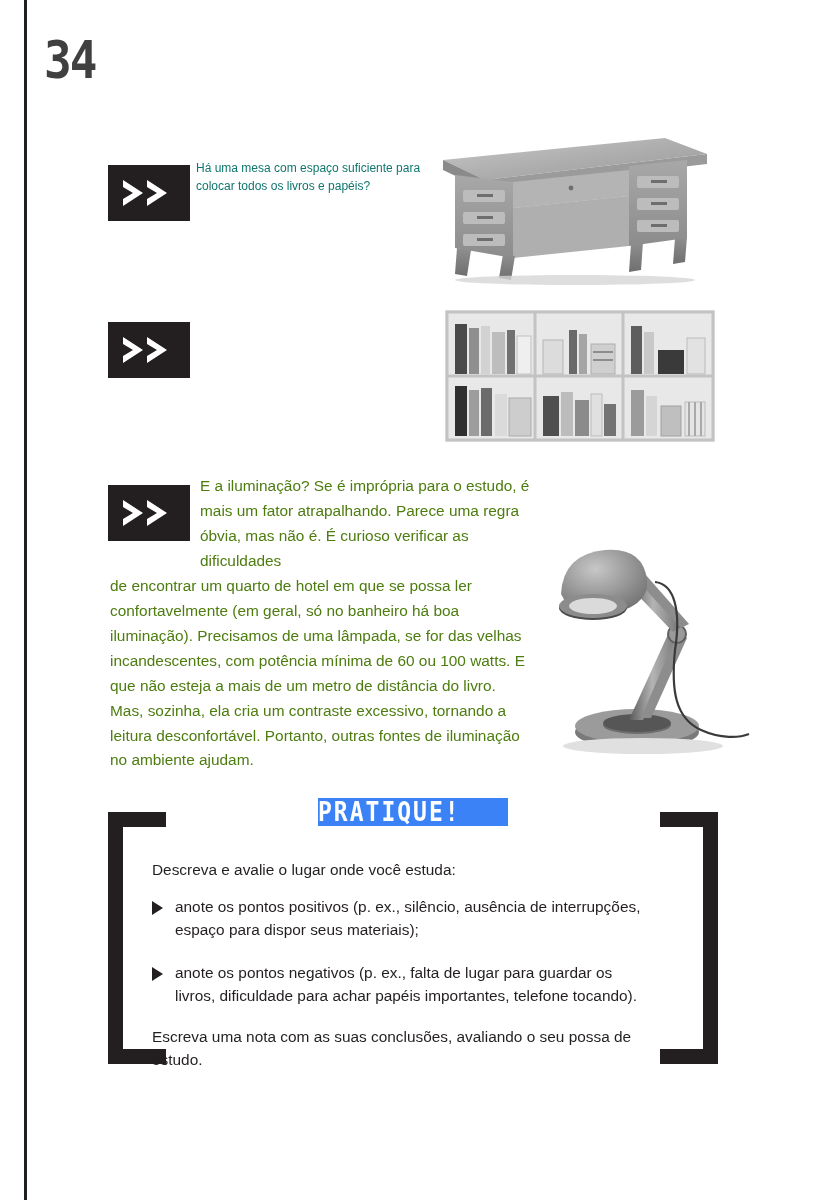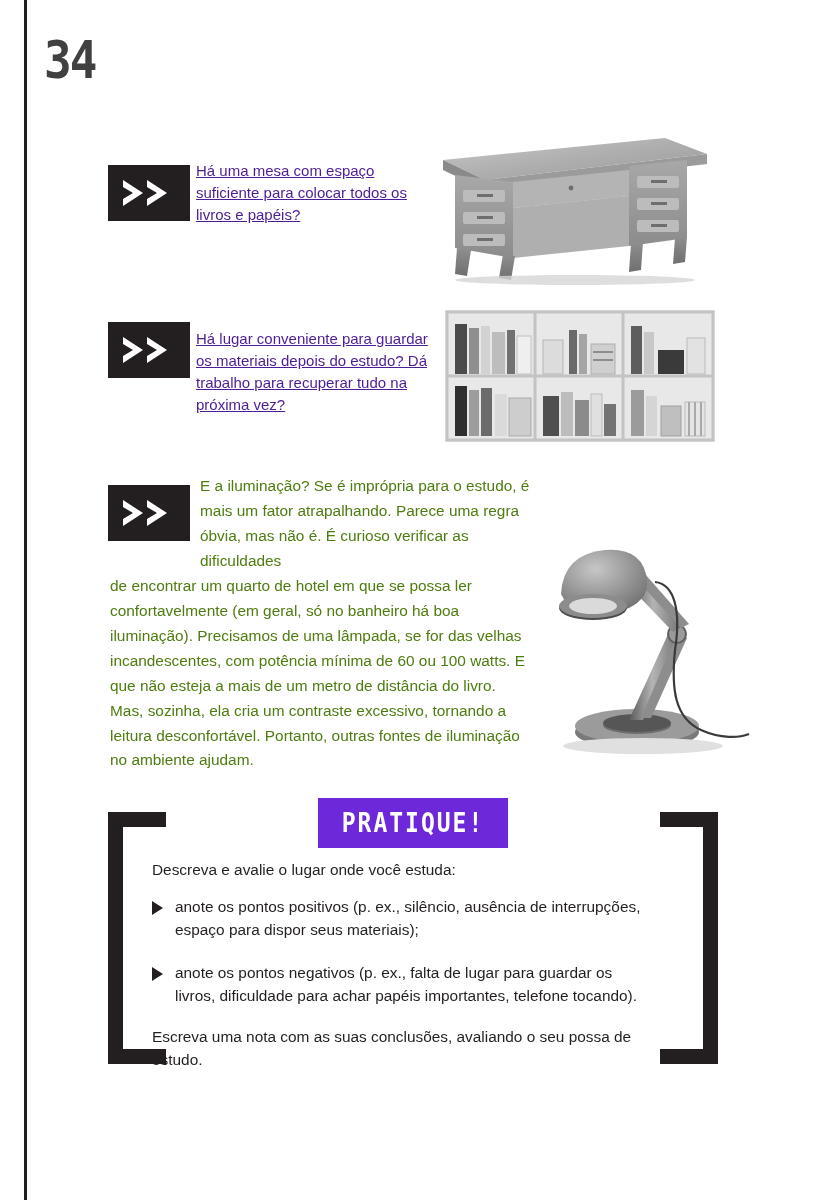--- a/index.html
+++ b/index.html
@@ -52,24 +52,23 @@
     height: 56px;
     background: #231f20;
     display: flex;
     align-items: center;
     justify-content: center;
   }
   .arrow-mark svg { display: block; }
 
   .q-text {
     position: absolute;
-    font-size: 15px;
+    font-size: 12px;
     line-height: 1.47;
-    color: #4c1d95;
-    text-decoration: underline;
+    color: #0f766e;
   }
 
   
   .img-box {
     position: absolute;
     overflow: hidden;
     background: #d9d9d9;
   }
 
   
@@ -95,25 +94,24 @@
   .body-text .lead {
     margin-left: 90px;
   }
 
   
   .practice-banner {
     position: absolute;
     left: 318px;
     top: 798px;
     width: 190px;
-    height: 50px;
-    background: #6d28d9;
+    height: 28px;
+    background: #3b82f6;
     display: flex;
     align-items: center;
-    justify-content: center;
   }
   .practice-banner .label {
     font-family: "DejaVu Sans Mono", monospace;
     font-size: 23px;
     font-weight: 700;
     letter-spacing: 2px;
     color: #ffffff;
     transform: scaleY(1.15);
   }
   .bracket {
@@ -244,21 +242,20 @@
       <ellipse cx="150" cy="160" rx="120" ry="5" fill="#d6d6d6" opacity="0.8"></ellipse>
     </svg>
   </div>
 
   <div class="arrow-mark" style="left:108px; top:322px;">
     <svg width="56" height="30" viewBox="0 0 56 30" aria-hidden="true">
       <polygon points="2,2 22,15 2,28 2,21 12,15 2,9" fill="#ffffff"></polygon>
       <polygon points="26,2 46,15 26,28 26,21 36,15 26,9" fill="#ffffff"></polygon>
     </svg>
   </div>
-  <div class="q-text" style="left:196px; top:328px; width:250px;">Há lugar conveniente para guardar os materiais depois do estudo? Dá trabalho para recuperar tudo na próxima vez?</div>
 
   <div class="img-box shelf-wrap">
     <svg width="270" height="132" viewBox="0 0 270 132" aria-hidden="true">
       <rect width="270" height="132" fill="#e8e8e8"></rect>
 
       <g stroke="#c3c3c3" stroke-width="3" fill="none">
         <rect x="2" y="2" width="266" height="128"></rect>
         <line x1="2" y1="66" x2="268" y2="66"></line>
         <line x1="90" y1="2" x2="90" y2="130"></line>
         <line x1="178" y1="2" x2="178" y2="130"></line>

